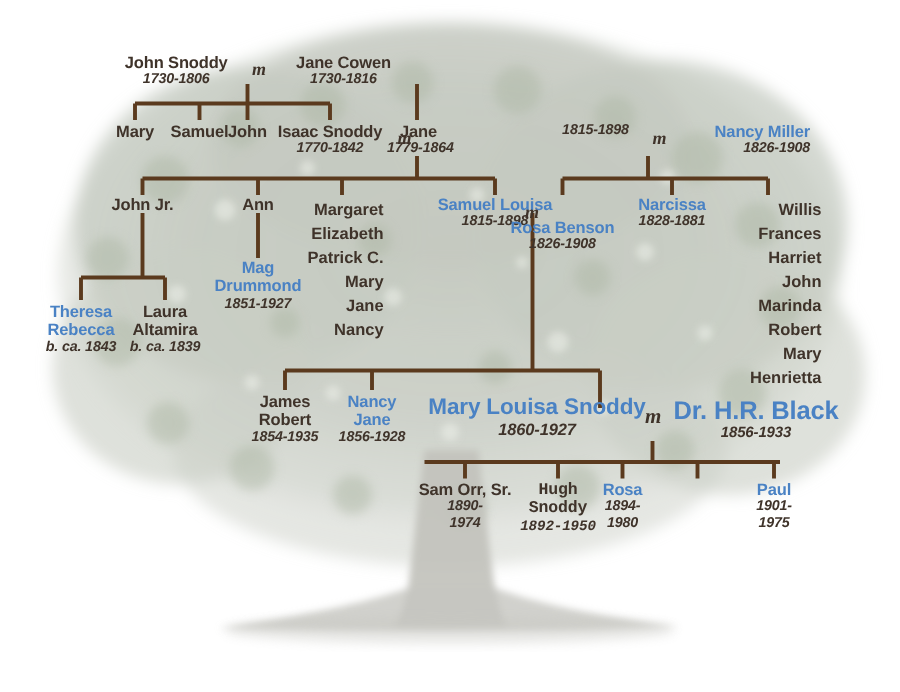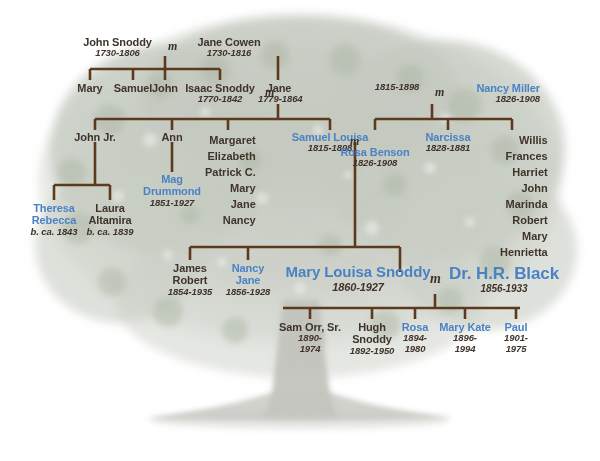--- a/index.html
+++ b/index.html
@@ -353,37 +353,32 @@
       <span class="nm">Dr. H.R. Black</span>
       <span class="dt">1856-1933</span>
     </div>
 
     <div class="node" style="left:275px;top:321px;width:70px;">
       <span class="nm">Sam Orr, Sr.</span>
       <span class="dt">1890-</span>
       <span class="dt">1974</span>
     </div>
 
-    <div class="node" style="left:340px;top:321px;width:64px;">
+    <div class="node" style="left:340px;top:321px;width:64px;font-family:Liberation Mono, monospace;">
       <span class="nm">Hugh</span>
       <span class="nm">Snoddy</span>
       <span class="dt">1892-1950</span>
     </div>
 
     <div class="node blue" style="left:392px;top:321px;width:46px;">
       <span class="nm">Rosa</span>
       <span class="dt">1894-</span>
       <span class="dt">1980</span>
     </div>
 
-    <div class="node blue" style="left:433px;top:321px;width:64px;">
-      <span class="nm">Mary Kate</span>
-      <span class="dt">1896-</span>
-      <span class="dt">1994</span>
-    </div>
 
     <div class="node blue" style="left:494px;top:321px;width:44px;">
       <span class="nm">Paul</span>
       <span class="dt">1901-</span>
       <span class="dt">1975</span>
     </div>
 
   </div>
 </div>
 

